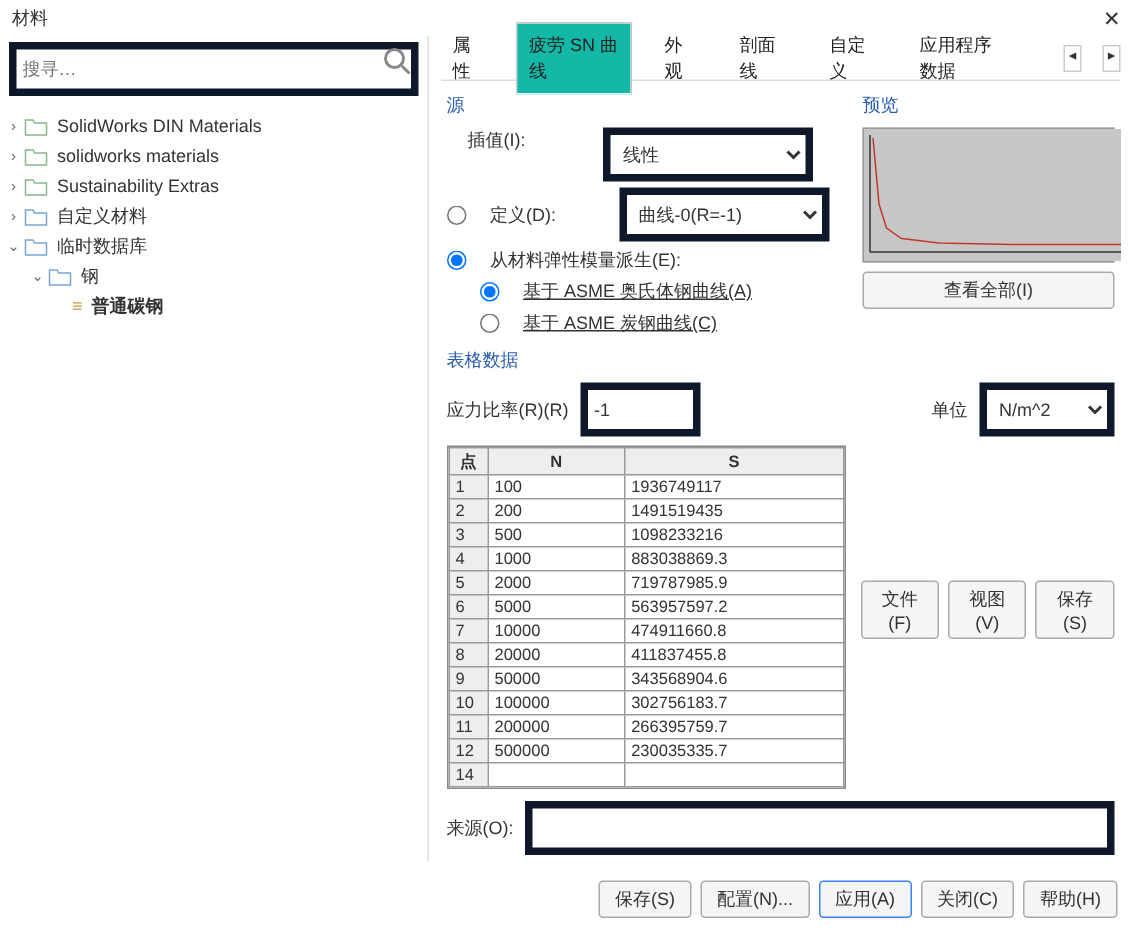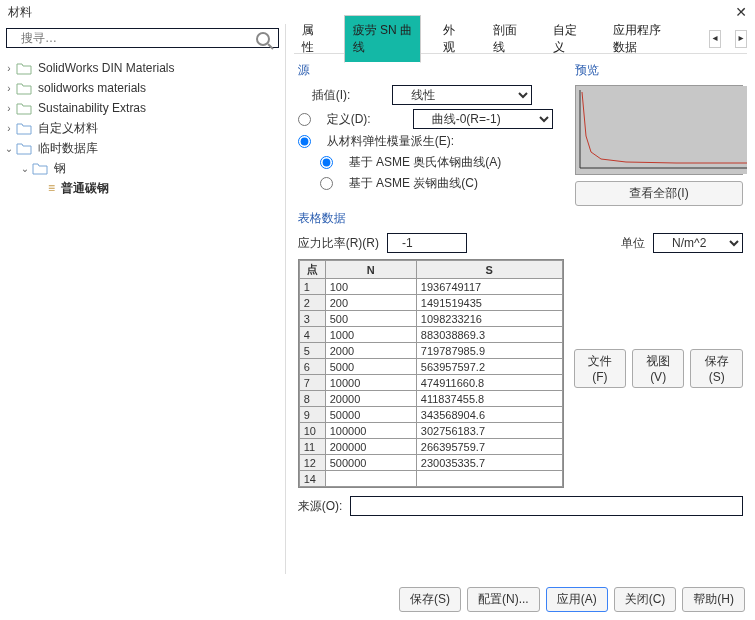--- a/index.html
+++ b/index.html
@@ -20,24 +20,24 @@
 .tree-row span.lbl{margin-left:2px}
 .right{flex:1;display:flex;flex-direction:column;padding:0 8px}
 .tabs{display:flex;align-items:center;border-bottom:1px solid #ddd;height:30px;gap:14px}
 .tab{padding:6px 8px;color:#222;cursor:default}
 .tab.active{background:#14b8a6;border:1px solid #ccc;border-bottom:1px solid #fff;margin-bottom:-1px}
 .tabnav{width:14px;text-align:center;border:1px solid #ccc;height:18px;line-height:14px;font-size:10px}
 .panel{flex:1;overflow:auto;padding:8px 4px}
 .cols{display:flex;gap:12px}
 .source{flex:1}
 .grouptitle{color:#2a5db0;margin-bottom:6px}
-.row{display:flex;align-items:center;margin:4px 0;gap:12px}
+.row{display:flex;margin:4px 0;gap:22px}
 .row label{color:#333}
-.under{}
-select,input[type=text]{border:1px solid #0f172a;height:20px;padding:0 14px;background:#fff}
+.under{text-decoration:underline}
+select,input[type=text]{border:5px solid #0f172a;height:36px;padding:0 4px;background:#fff}
 select{width:140px}
 .radiolbl{display:flex;align-items:center;gap:16px}
 .indent{margin-left:22px}
 .disabled{color:#aaa}
 .preview{width:168px}
 .preview-box{border:1px solid #999;background:#c7c7c7;height:90px;position:relative;margin-bottom:6px}
 .btn{border:1px solid #aaa;background:#f5f5f5;padding:3px 10px;border-radius:3px;display:inline-block;text-align:center}
 .btn-full{display:block;width:100%}
 .table-section{margin-top:4px}
 .table-head{display:flex;align-items:center;gap:8px;margin:6px 0}

